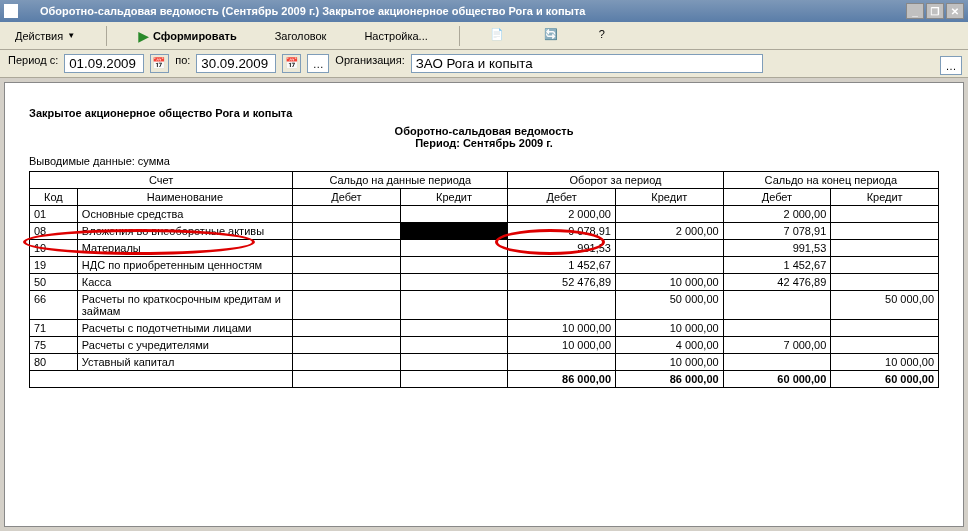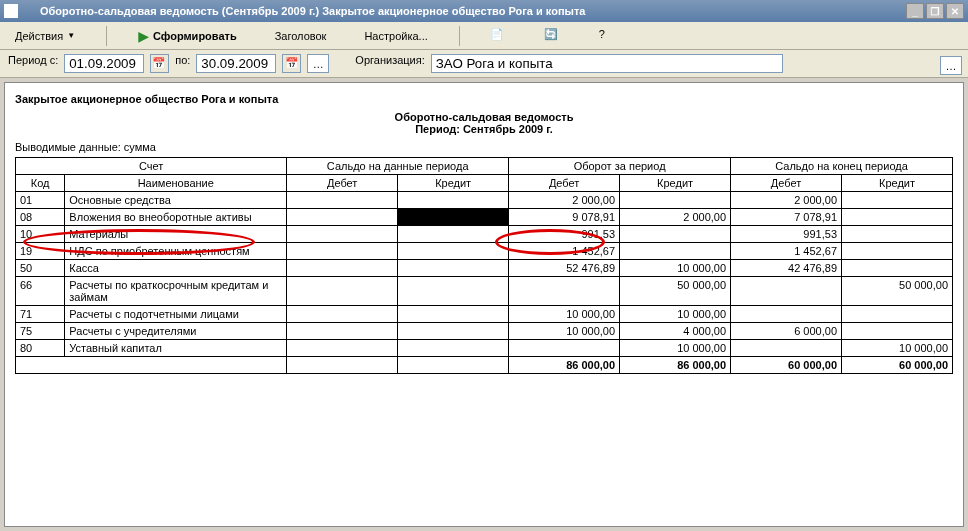--- a/index.html
+++ b/index.html
@@ -21,21 +21,21 @@
 .play-icon { color: #2a8a2a; font-size: 14px; }
 
 .params { background: #ece9d8; border-bottom: 1px solid #aca899; height: 28px; display: flex; align-items: flex-start; padding: 4px 8px; gap: 6px; }
 .params label { }
 .date-input { border: 1px solid #7f9db9; background: #fff; padding: 1px 4px; width: 80px; height: 19px; }
 .date-btn { width: 19px; height: 19px; border: 1px solid #7f9db9; background: #ece9d8; cursor: pointer; display: flex; align-items: center; justify-content: center; }
 .dots-btn { width: 22px; height: 19px; border: 1px solid #7f9db9; background: #fff; cursor: pointer; display: flex; align-items: center; justify-content: center; }
 .org-input { border: 1px solid #7f9db9; background: #fff; padding: 2px 4px; width: 352px; height: 19px; }
 
 .report-area { background: #d4d0c8; padding: 4px; height: calc(531px - 22px - 28px - 28px); overflow: auto; }
-.report-inner { background: #fff; border: 1px solid #888; padding: 10px; min-height: 100%; position: relative; }
+.report-inner { background: #fff; border: 1px solid #888; padding: 24px; min-height: 100%; position: relative; }
 
 .report-org { font-weight: bold; margin-bottom: 6px; }
 .report-title { text-align: center; font-weight: bold; font-size: 11px; }
 .report-period { text-align: center; font-weight: bold; margin-bottom: 6px; }
 .report-sub { margin-bottom: 4px; }
 
 table.rpt { border-collapse: collapse; width: 100%; table-layout: fixed; }
 table.rpt th, table.rpt td { border: 1px solid #000; padding: 2px 4px; font-size: 11px; vertical-align: top; }
 table.rpt th { font-weight: normal; text-align: center; }
 table.rpt .num { text-align: right; }
@@ -100,21 +100,21 @@
   <input class="date-input" value="01.09.2009" style="">
   <div class="date-btn">
       <span>📅</span>
     </div>
   <label>по:</label>
   <input class="date-input" value="30.09.2009" style="">
   <div class="date-btn">
       <span>📅</span>
     </div>
   <div class="dots-btn">…</div>
-  <label style="margin-left:20px">Организация:</label>
+  <label style="margin-left:0">Организация:</label>
   <input class="org-input" value="ЗАО Рога и копыта" style="">
 </div>
 
 <div class="ext-dots">…</div>
 
 <div class="report-area">
   <div class="report-inner">
     <div class="report-org">Закрытое акционерное общество Рога и копыта</div>
     <div class="report-title">Оборотно-сальдовая ведомость</div>
     <div class="report-period">Период: Сентябрь 2009 г.</div>
@@ -220,21 +220,21 @@
             <td class="num"></td>
             <td class="num"></td>
           </tr>
           <tr>
             <td>75</td>
             <td>Расчеты с учредителями</td>
             <td class="num"></td>
             <td class="num"></td>
             <td class="num">10 000,00</td>
             <td class="num">4 000,00</td>
-            <td class="num">6 000,00</td>
+            <td class="num">7 000,00</td>
             <td class="num"></td>
           </tr>
           <tr>
             <td>80</td>
             <td>Уставный капитал</td>
             <td class="num"></td>
             <td class="num"></td>
             <td class="num"></td>
             <td class="num">10 000,00</td>
             <td class="num"></td>

